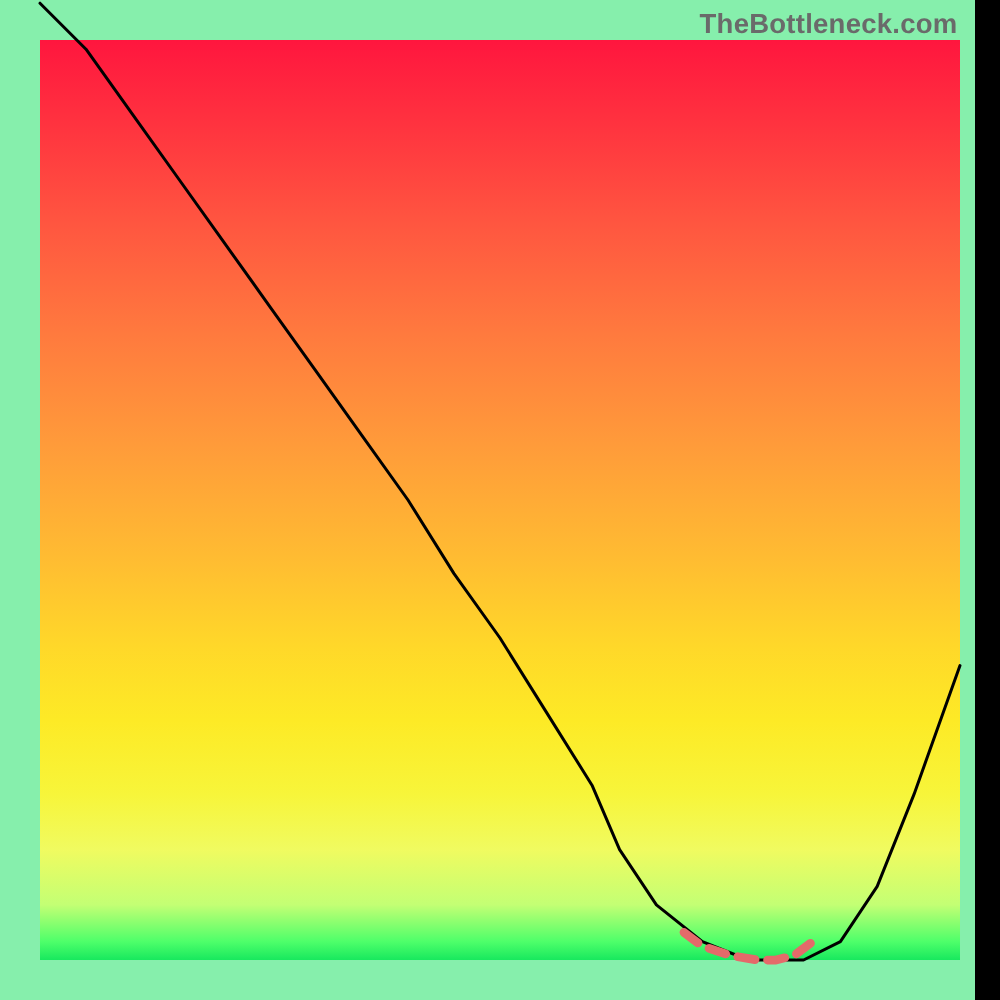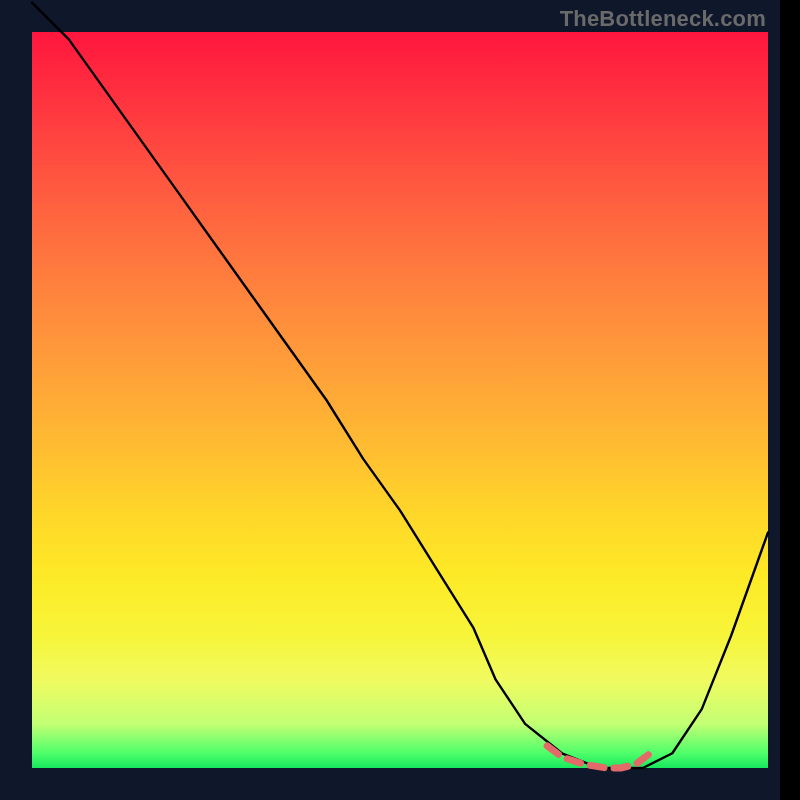--- a/index.html
+++ b/index.html
@@ -1,17 +1,17 @@
 <!DOCTYPE html>
 <html><head>
 <meta charset="utf-8">
 <style>
   * { margin: 0; padding: 0; box-sizing: border-box; }
   html, body { width: 800px; height: 800px; overflow: hidden; background: #000; }
-  .wrap { position: relative; width: 780px; height: 800px; background: #0f172a; }
+  .wrap { position: relative; width: 780px; height: 800px; background: #86efac; }
   .watermark {
     position: absolute;
     top: 6px;
     right: 14px;
     font-family: Arial, Helvetica, sans-serif;
     font-size: 22px;
     font-weight: 600;
     color: #6a6a6a;
     letter-spacing: 0.2px;
   }

